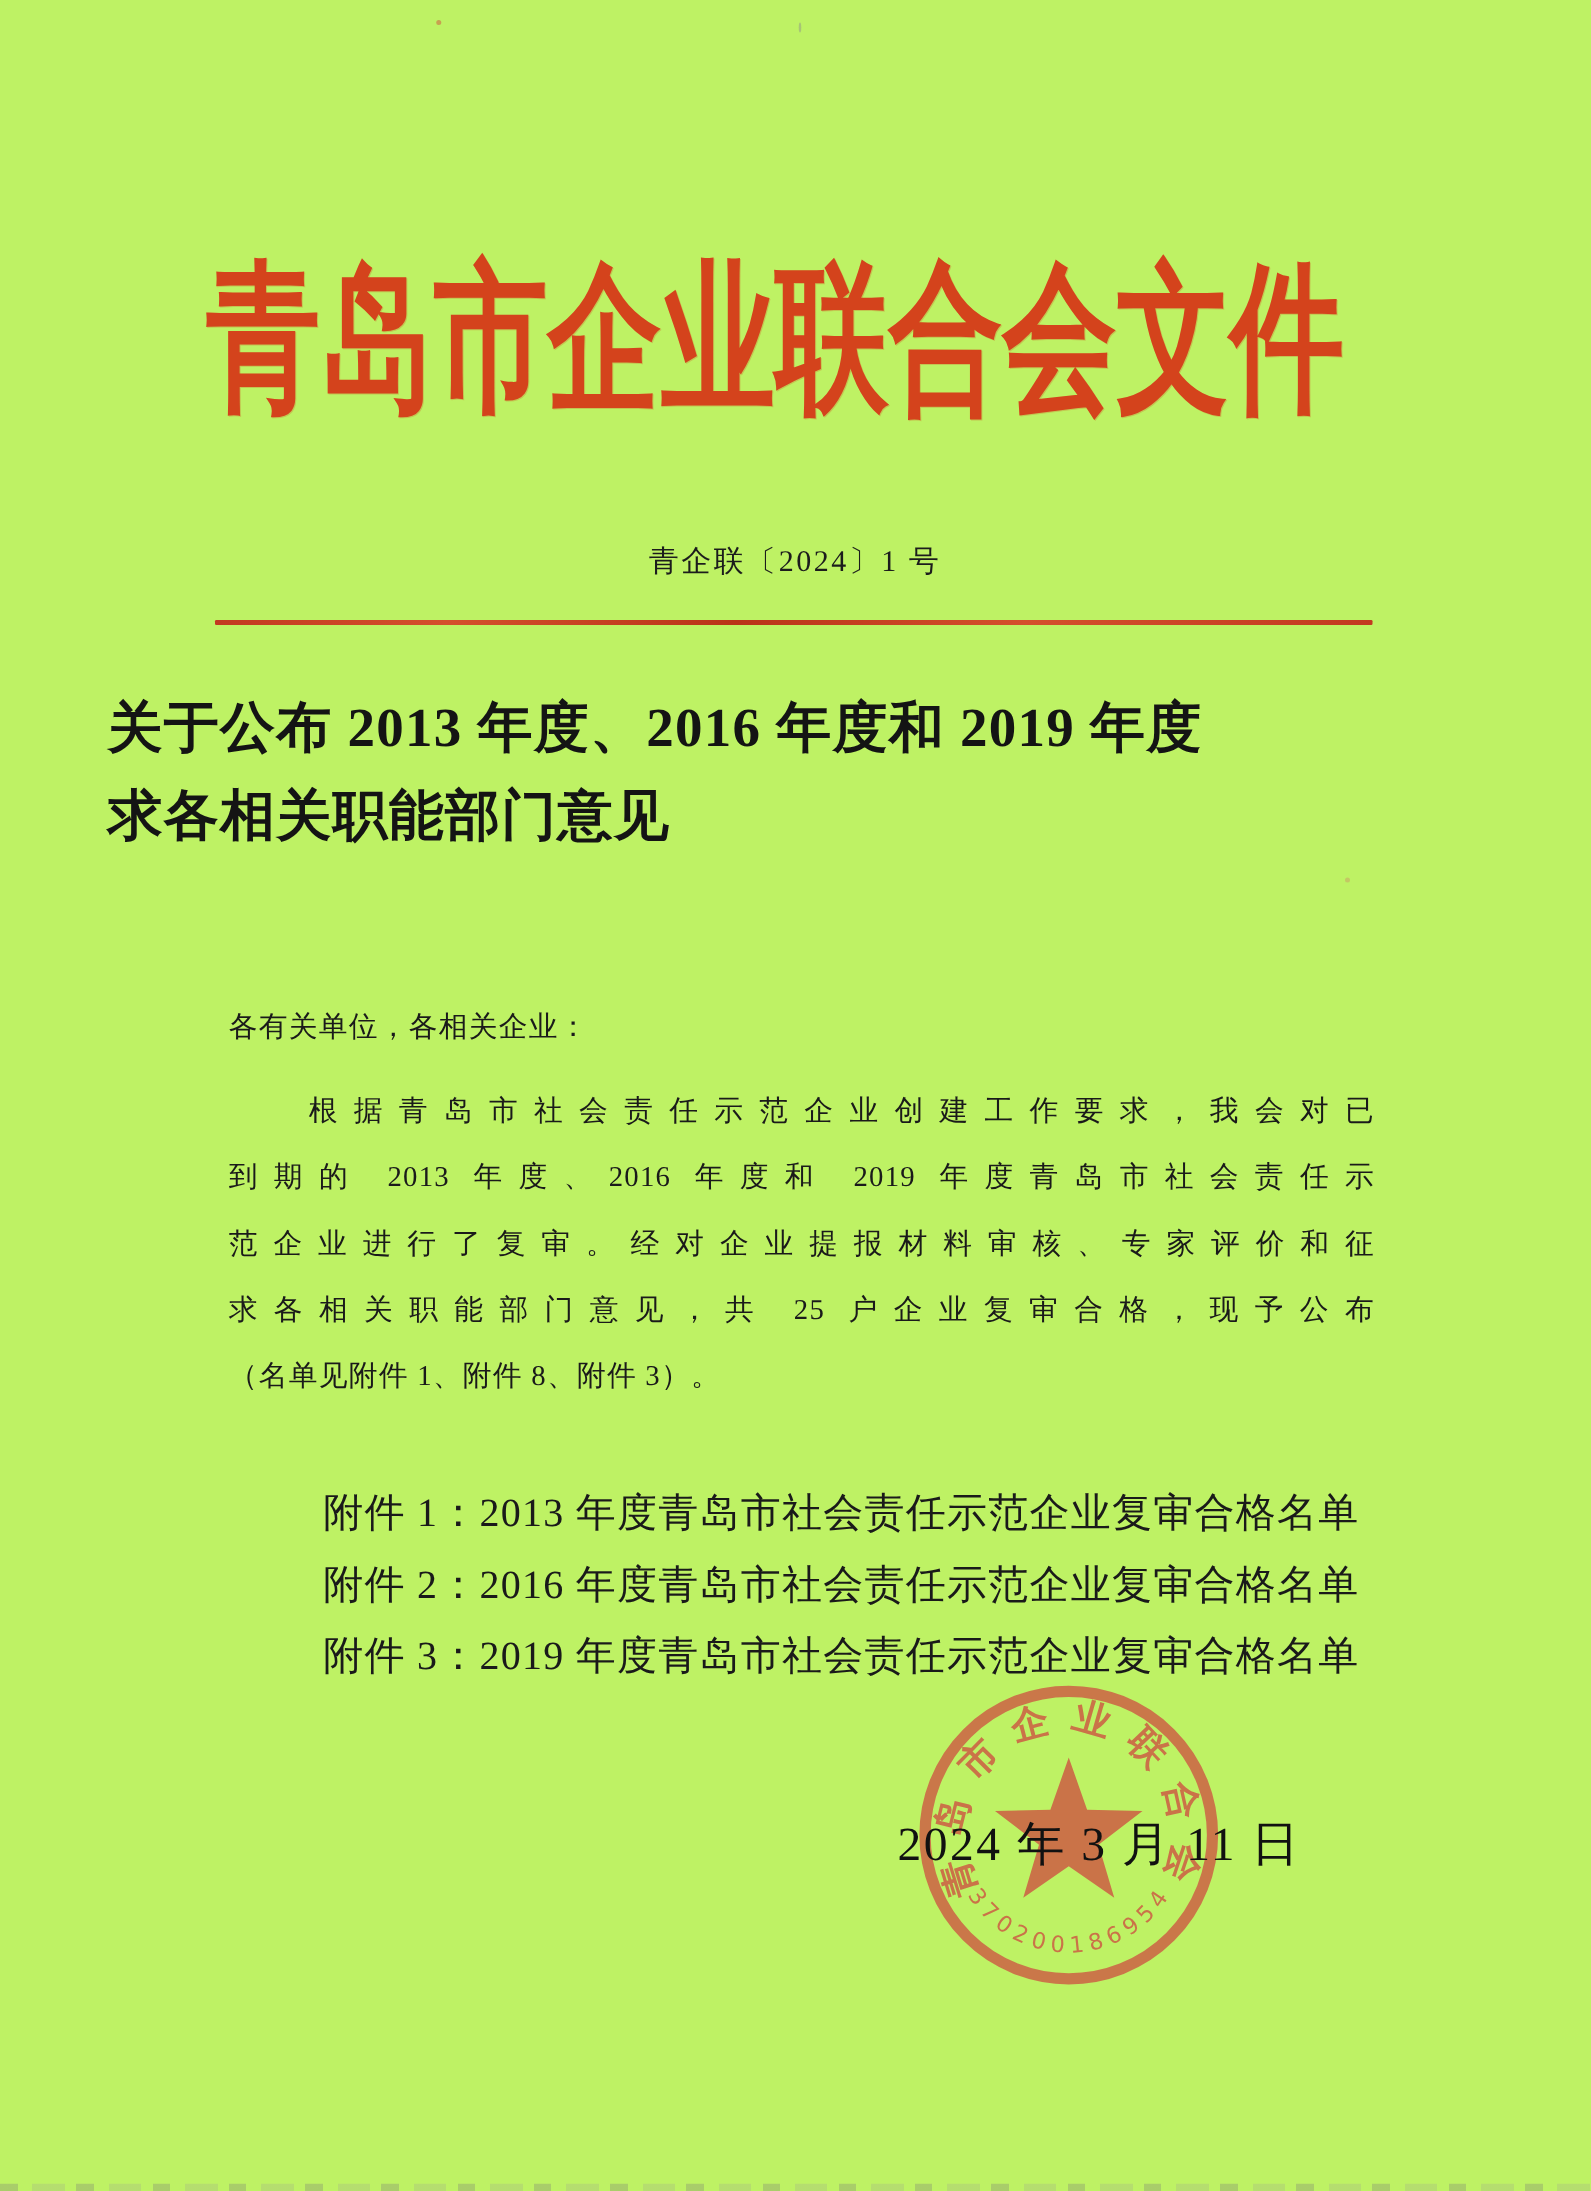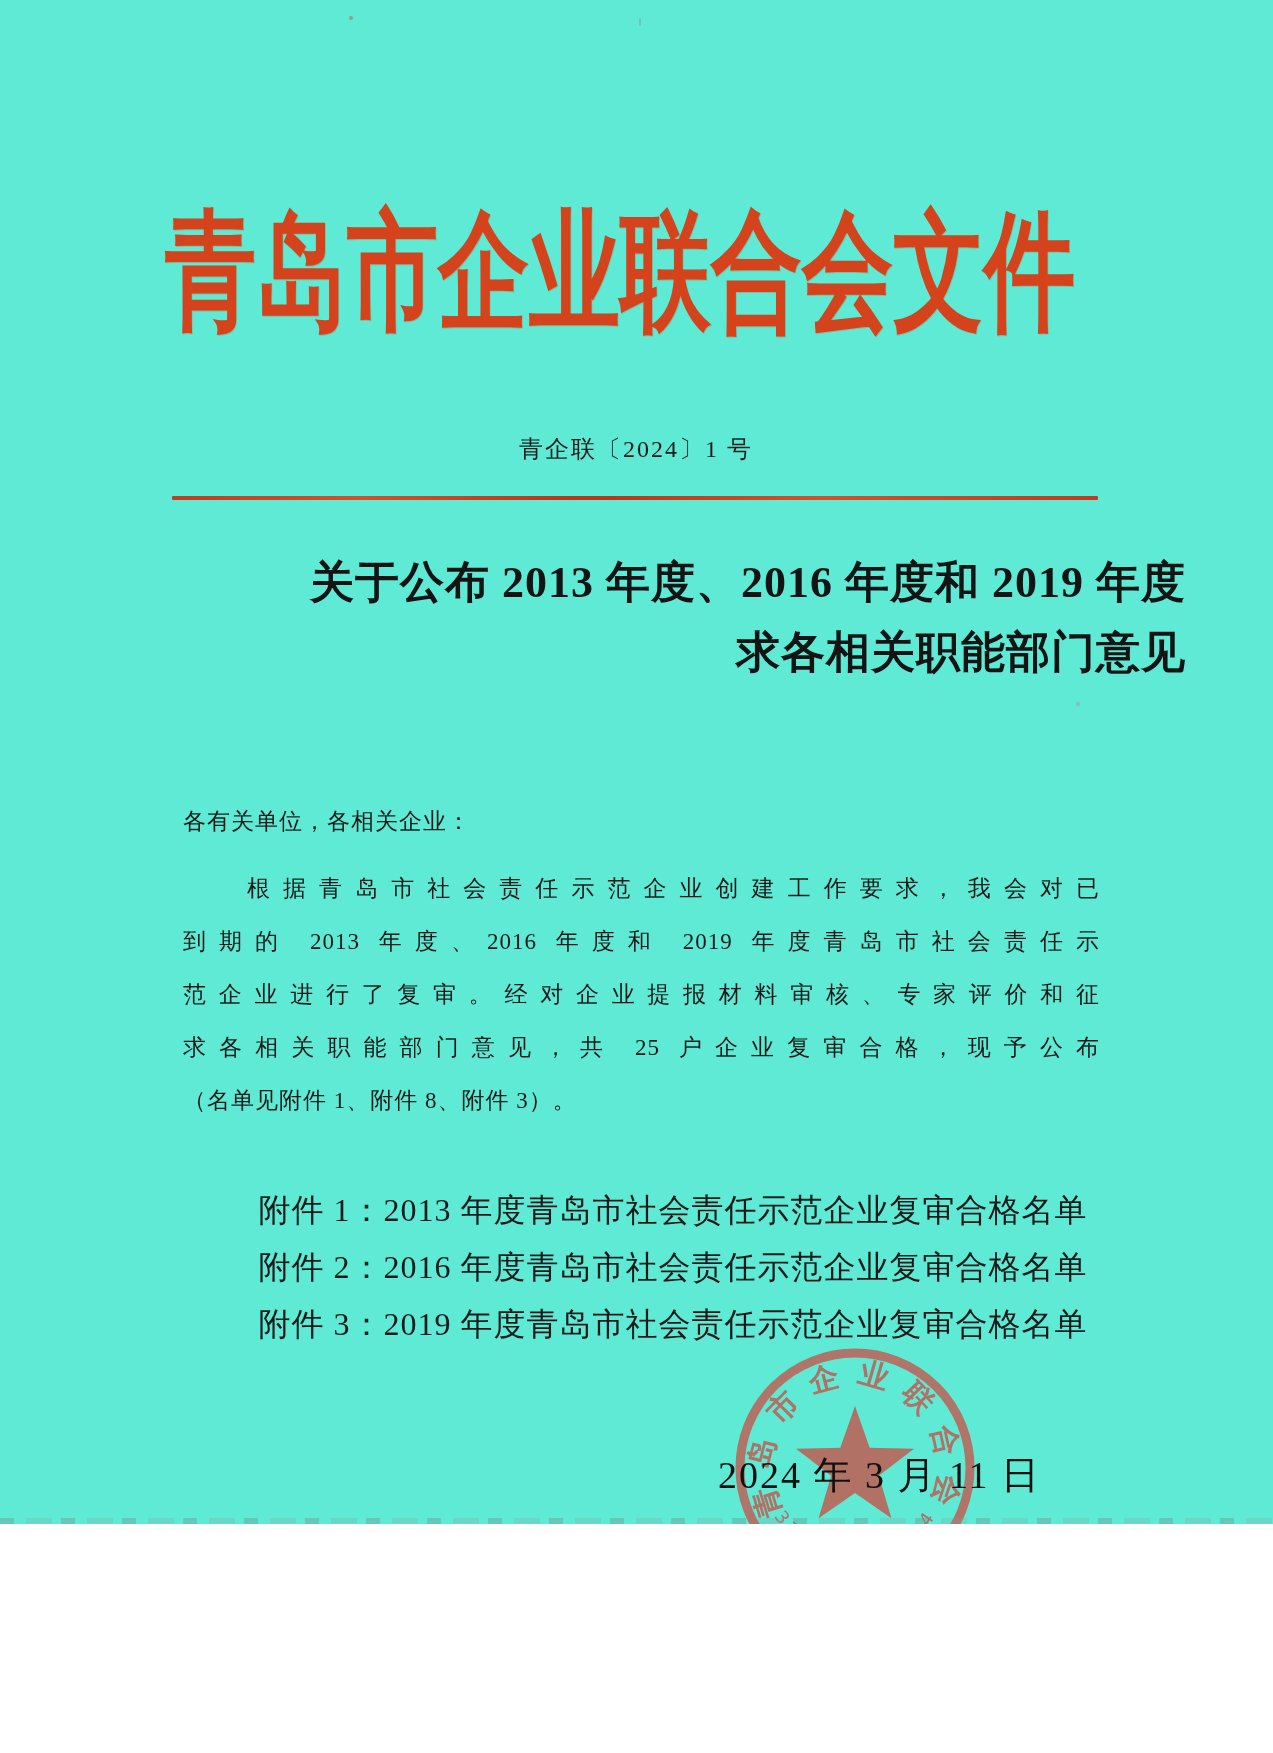--- a/index.html
+++ b/index.html
@@ -1,17 +1,17 @@
 <!DOCTYPE html>
 <html><head>
 <meta charset="utf-8">
 <style>
   html,body{margin:0;padding:0;background:#ffffff;}
   body{font-family:"Liberation Serif","DejaVu Serif",serif;}
-  .page{position:relative;width:1273px;height:1524px;background:#5eead4;overflow:hidden;}
+  .page{position:relative;width:1273px;height:1753px;background:#bef264;overflow:hidden;}
 
   
   .letterhead{
     position:absolute;left:165px;top:202px;
     font-size:130px;line-height:140px;font-weight:bold;
     white-space:nowrap;color:#d4431c;
     transform:scaleX(0.70);transform-origin:left top;
     font-family:"Liberation Serif","DejaVu Serif",serif;
     letter-spacing:0px;
     text-shadow:1px 1px 0 rgba(212,67,28,.25);
@@ -24,21 +24,21 @@
   }
 
   .red-rule{
     position:absolute;left:172px;top:496px;width:926px;height:4px;
     background:linear-gradient(90deg,#c23a20,#d4502c 20%,#b93418 45%,#d4502c 70%,#c23a20);
     border-radius:1px;
   }
 
   .doc-title{
     position:absolute;left:86px;top:548px;width:1100px;
-    text-align:right;font-weight:bold;color:#141414;
+    text-align:left;font-weight:bold;color:#141414;
     font-size:44px;line-height:70px;letter-spacing:1px;
   }
 
   .body-block{
     position:absolute;left:183px;top:806px;width:917px;
     font-size:23px;color:#1a1a1a;
   }
   .salutation{height:56px;letter-spacing:1px;}
   .para-line{
     height:53px;line-height:53px;white-space:nowrap;

